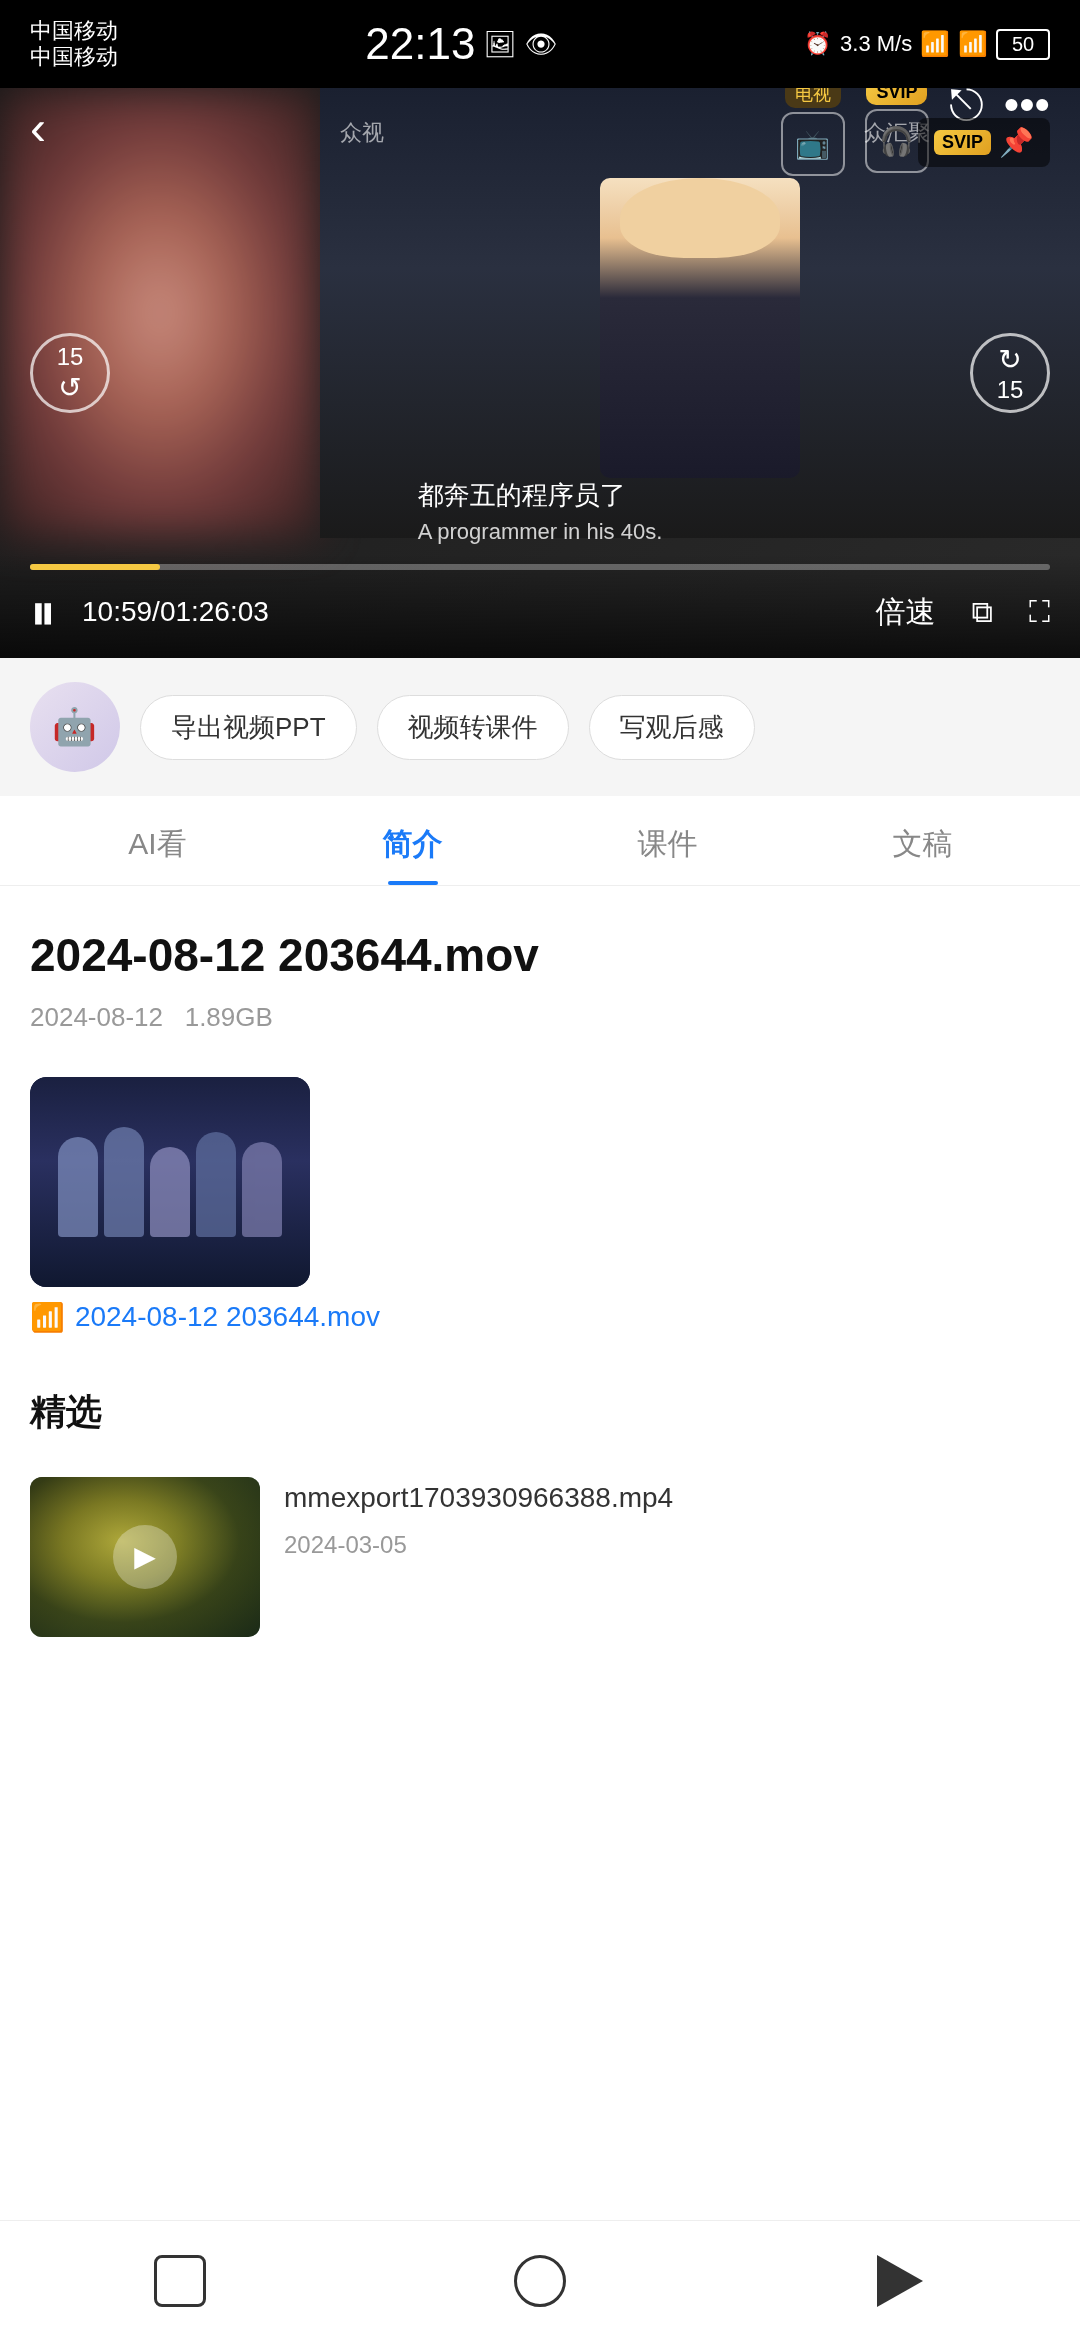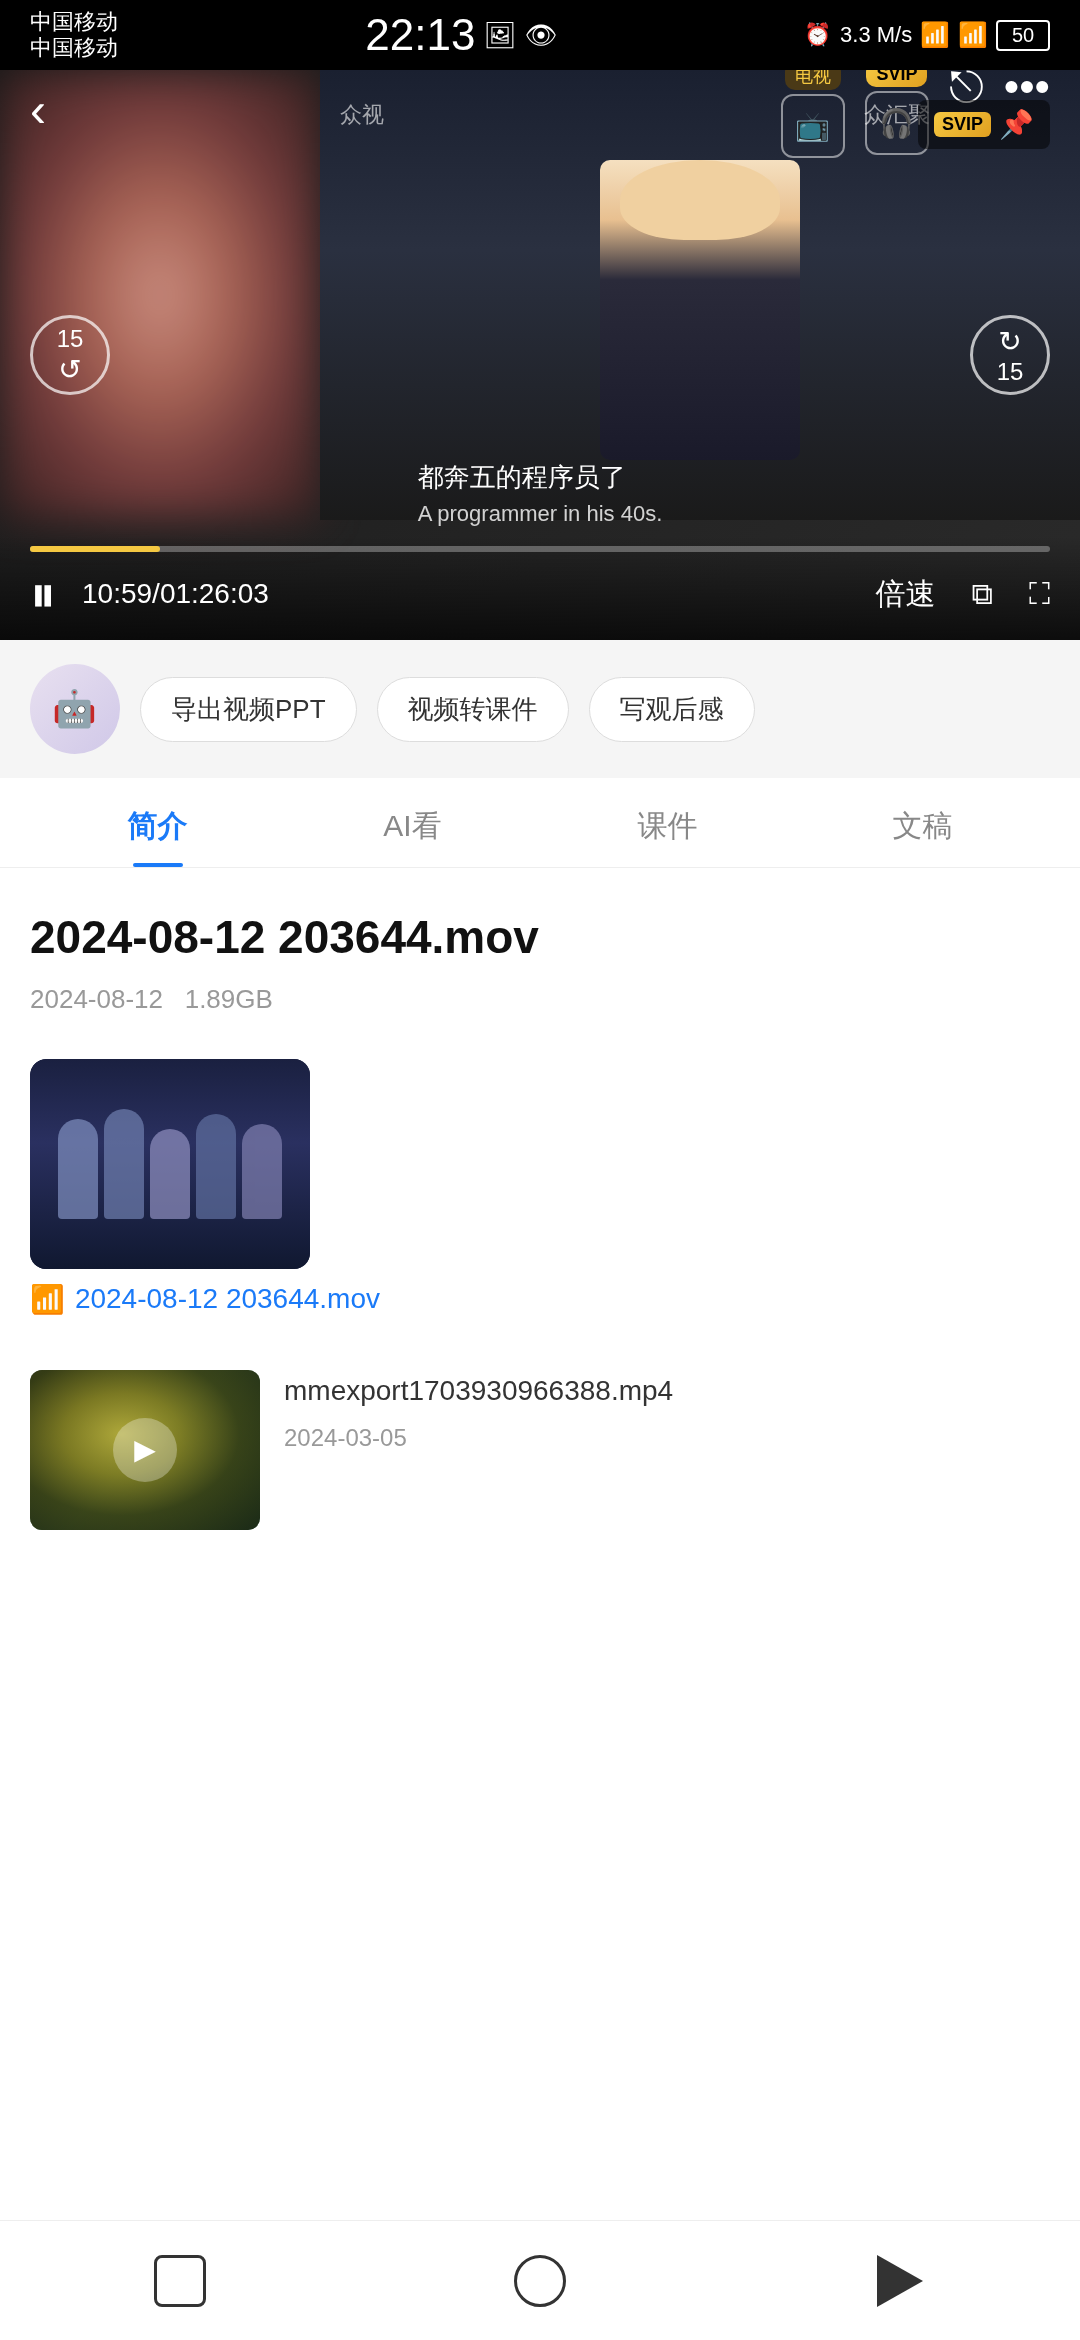--- a/index.html
+++ b/index.html
@@ -8,21 +8,21 @@
       width: 1080px;
       min-height: 2340px;
       background: #000;
       font-family: -apple-system, 'PingFang SC', 'Helvetica Neue', sans-serif;
       overflow-x: hidden;
     }
 
     
     .status-bar {
       width: 100%;
-      height: 70px;
+      height: 88px;
       background: #000;
       display: flex;
       align-items: center;
       justify-content: space-between;
       padding: 0 30px;
       color: #fff;
       font-size: 26px;
     }
     .status-left { display: flex; flex-direction: column; line-height: 1.2; font-size: 22px; }
     .status-time { font-size: 44px; font-weight: 500; }
@@ -571,25 +571,25 @@
 <div class="content-area">
 
   <div class="action-bar">
     <div class="ai-avatar">🤖</div>
     <button class="action-pill">导出视频PPT</button>
     <button class="action-pill">视频转课件</button>
     <button class="action-pill">写观后感</button>
   </div>
 
   <div class="tabs-bar">
+    <div class="tab-item">
+      <span>AI看</span>
+    </div>
     <div class="tab-item active">
       <span>简介</span>
-    </div>
-    <div class="tab-item">
-      <span>AI看</span>
     </div>
     <div class="tab-item">
       <span>课件</span>
     </div>
     <div class="tab-item">
       <span>文稿</span>
     </div>
   </div>
 
   <div class="desc-section">
@@ -615,20 +615,21 @@
           </div>
         </div>
       </div>
     </div>
     <div class="episode-label">
       <span class="episode-signal-icon">📶</span>
       <span class="episode-name">2024-08-12 203644.mov</span>
     </div>
   </div>
 
+  <div class="section-title">精选</div>
   <div class="featured-section">
     <div class="featured-item">
       <div class="featured-thumb">
         <div class="featured-thumb-bg"></div>
         <div class="play-overlay">▶</div>
       </div>
       <div class="featured-info">
         <div class="featured-title">mmexport1703930966388.mp4</div>
         <div class="featured-date">2024-03-05</div>
       </div>

